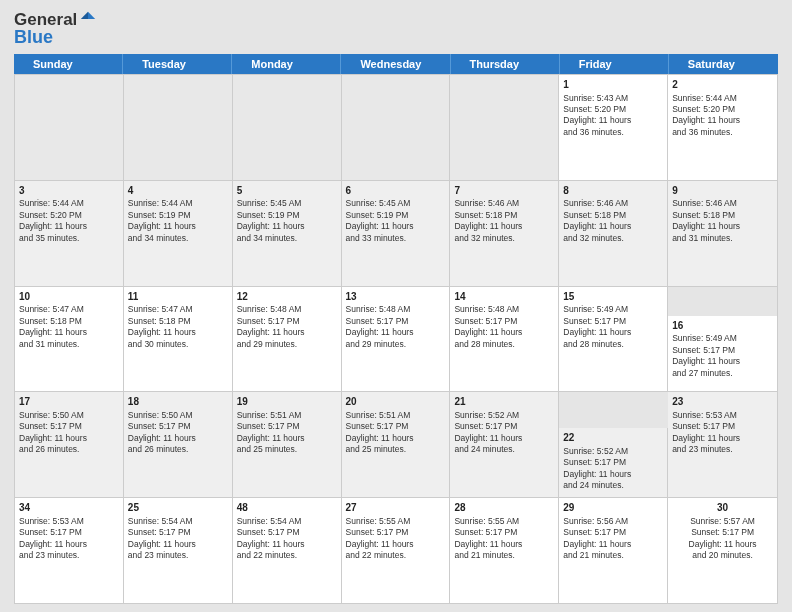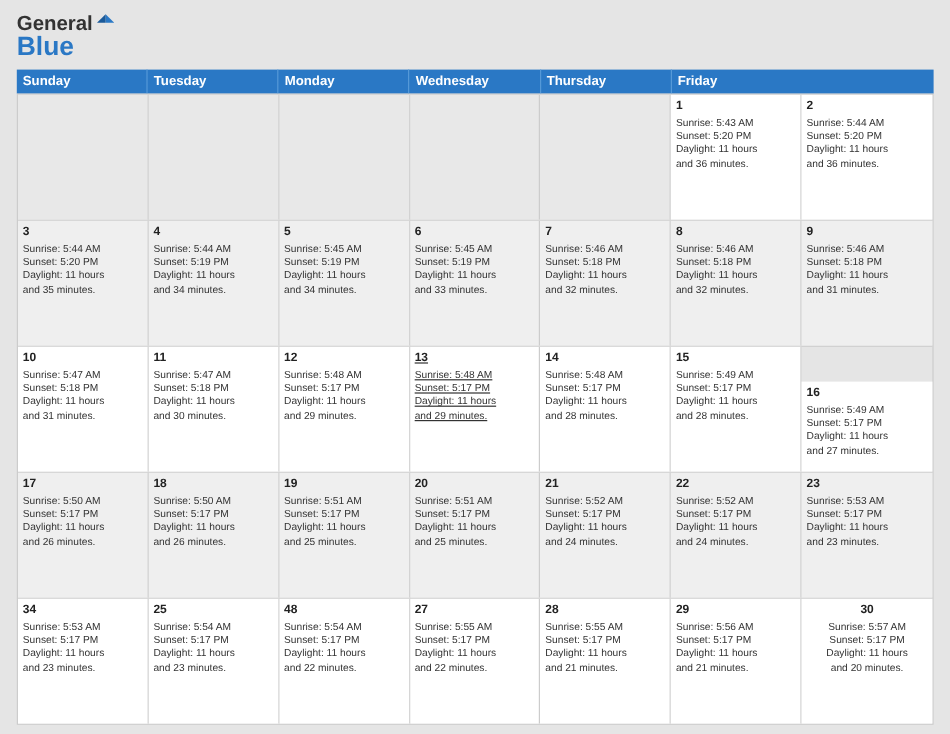--- a/index.html
+++ b/index.html
@@ -62,21 +62,21 @@
     }
     .cal-header {
       display: grid;
       grid-template-columns: repeat(7, 1fr);
       background: #2a78c5;
     }
     .cal-header-cell {
       color: #fff;
       font-size: 11px;
       font-weight: bold;
-      padding: 4px 5px;
+      padding: 4px 19px;
       border-right: 1px solid #5599d8;
     }
     .cal-header-cell:last-child { border-right: none; }
     .cal-body {
       flex: 1;
       display: flex;
       flex-direction: column;
     }
     .cal-row {
       display: grid;
@@ -114,36 +114,37 @@
 <div class="page">
   <div class="header">
     <div class="logo">
       <div class="logo-text">
         <span style="color:#333;font-weight:bold;font-size:17px;">General</span>
         <svg class="logo-icon" viewBox="0 0 20 20">
           <polygon points="10,2 18,10 10,10" fill="#2a78c5"></polygon>
           <polygon points="10,2 10,10 2,10" fill="#1a5a9a"></polygon>
         </svg>
       </div>
-      <div style="font-size:22px;font-weight:bold;color:#2a78c5;line-height:1;">Blue</div>
+      <div style="font-size:18px;font-weight:bold;color:#2a78c5;line-height:1;">Blue</div>
     </div>
     <div class="title-block">
       <div class="month-title"></div>
       <div class="location"></div>
     </div>
   </div>
 
   <div class="calendar">
     <div class="cal-header" id="cal-header">
         <div class="cal-header-cell">Sunday</div>
         <div class="cal-header-cell">Tuesday</div>
         <div class="cal-header-cell">Monday</div>
         <div class="cal-header-cell">Wednesday</div>
         <div class="cal-header-cell">Thursday</div>
         <div class="cal-header-cell">Friday</div>
+        <div class="cal-header-cell">Saturday</div>
       </div>
     <div class="cal-body" id="cal-body" style="border-width: 1px; border-style: solid; border-color: rgb(204, 204, 204);">
         <div class="cal-row">
           <div class="cal-cell empty" style="background: rgb(232, 232, 232);"></div>
           <div class="cal-cell empty" style="background: rgb(232, 232, 232);"></div>
           <div class="cal-cell empty" style="background: rgb(232, 232, 232);"></div>
           <div class="cal-cell empty" style="background: rgb(232, 232, 232);"></div>
           <div class="cal-cell empty" style="background: rgb(232, 232, 232);"></div>
           <div class="cal-cell" style="background: rgb(255, 255, 255);"><span class="day-num">1</span><span style="white-space: pre-line;">Sunrise: 5:43 AM
 Sunset: 5:20 PM
@@ -190,21 +191,21 @@
 Daylight: 11 hours
 and 31 minutes.</span></div>
           <div class="cal-cell" style="background: rgb(255, 255, 255);"><span class="day-num">11</span><span style="white-space: pre-line;">Sunrise: 5:47 AM
 Sunset: 5:18 PM
 Daylight: 11 hours
 and 30 minutes.</span></div>
           <div class="cal-cell" style="background: rgb(255, 255, 255);"><span class="day-num">12</span><span style="white-space: pre-line;">Sunrise: 5:48 AM
 Sunset: 5:17 PM
 Daylight: 11 hours
 and 29 minutes.</span></div>
-          <div class="cal-cell" style="background: rgb(255, 255, 255); text-decoration: underline;"><span class="day-num">13</span><span style="white-space: pre-line;">Sunrise: 5:48 AM
+          <div class="cal-cell" style="background: rgb(255, 255, 255);"><span class="day-num">13</span><span style="white-space: pre-line;">Sunrise: 5:48 AM
 Sunset: 5:17 PM
 Daylight: 11 hours
 and 29 minutes.</span></div>
           <div class="cal-cell" style="background: rgb(255, 255, 255);"><span class="day-num">14</span><span style="white-space: pre-line;">Sunrise: 5:48 AM
 Sunset: 5:17 PM
 Daylight: 11 hours
 and 28 minutes.</span></div>
           <div class="cal-cell" style="background: rgb(255, 255, 255);"><span class="day-num">15</span><span style="white-space: pre-line;">Sunrise: 5:49 AM
 Sunset: 5:17 PM
 Daylight: 11 hours
@@ -228,21 +229,21 @@
 Daylight: 11 hours
 and 25 minutes.</span></div>
           <div class="cal-cell" style="background: rgb(239, 239, 239);"><span class="day-num">20</span><span style="white-space: pre-line;">Sunrise: 5:51 AM
 Sunset: 5:17 PM
 Daylight: 11 hours
 and 25 minutes.</span></div>
           <div class="cal-cell" style="background: rgb(239, 239, 239);"><span class="day-num">21</span><span style="white-space: pre-line;">Sunrise: 5:52 AM
 Sunset: 5:17 PM
 Daylight: 11 hours
 and 24 minutes.</span></div>
-          <div class="cal-cell" style="background: rgb(239, 239, 239);"><span class="day-num">22</span><span style="white-space: pre-line;">Sunrise: 5:52 AM
+          <div class="cal-cell" style="background: rgb(239, 239, 239); margin-top: 36px;"><span class="day-num">22</span><span style="white-space: pre-line;">Sunrise: 5:52 AM
 Sunset: 5:17 PM
 Daylight: 11 hours
 and 24 minutes.</span></div>
           <div class="cal-cell" style="background: rgb(239, 239, 239);"><span class="day-num">23</span><span style="white-space: pre-line;">Sunrise: 5:53 AM
 Sunset: 5:17 PM
 Daylight: 11 hours
 and 23 minutes.</span></div>
         </div>
         <div class="cal-row">
           <div class="cal-cell" style="background: rgb(255, 255, 255);"><span class="day-num">34</span><span style="white-space: pre-line;">Sunrise: 5:53 AM

